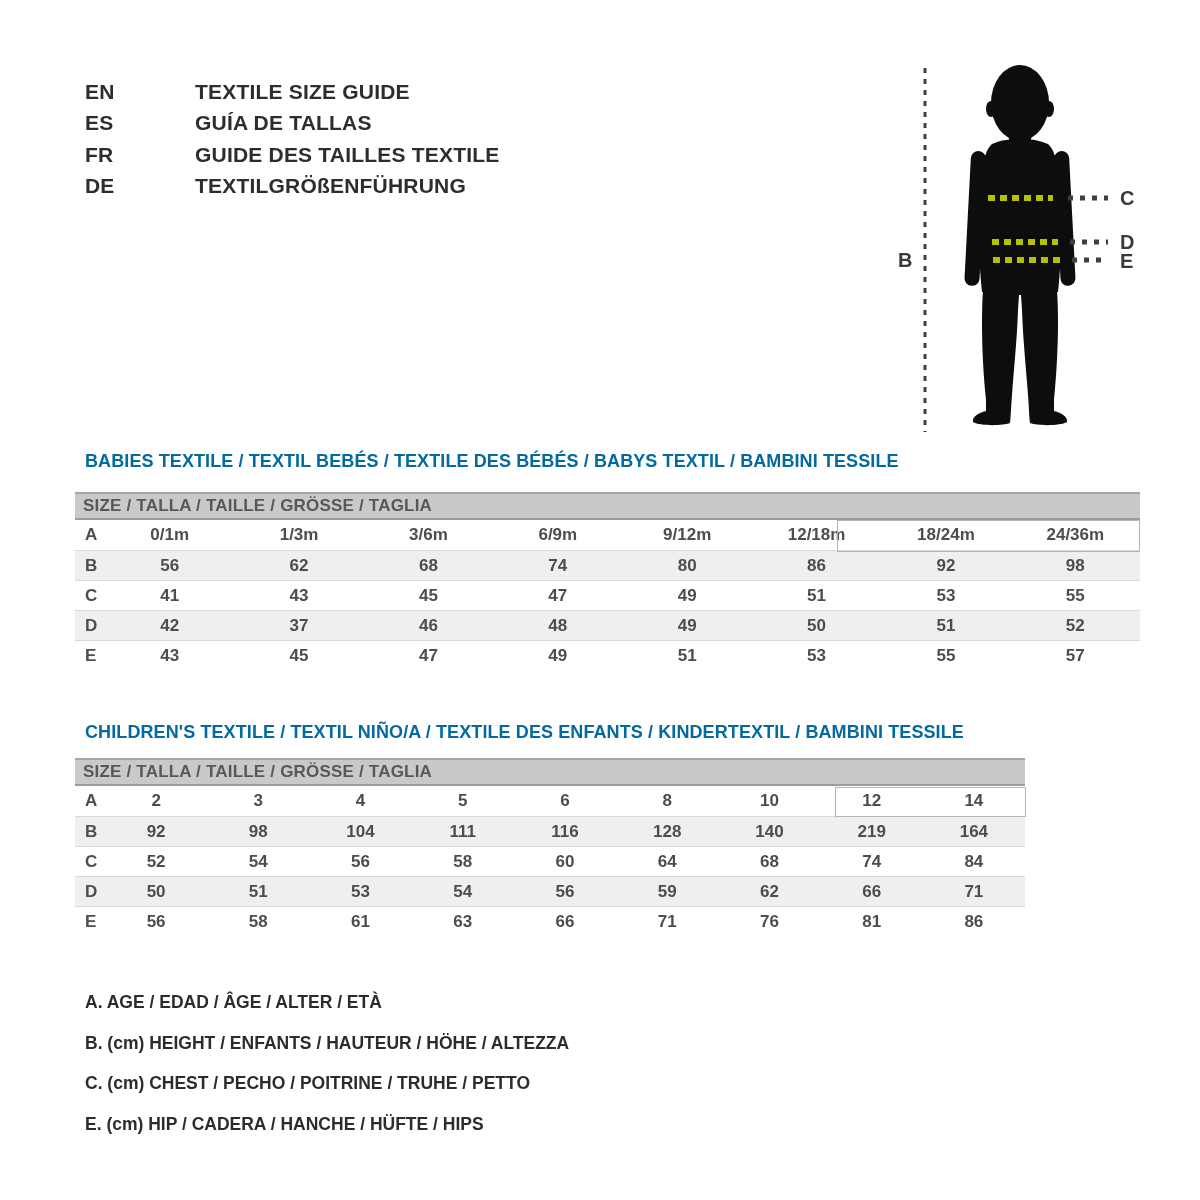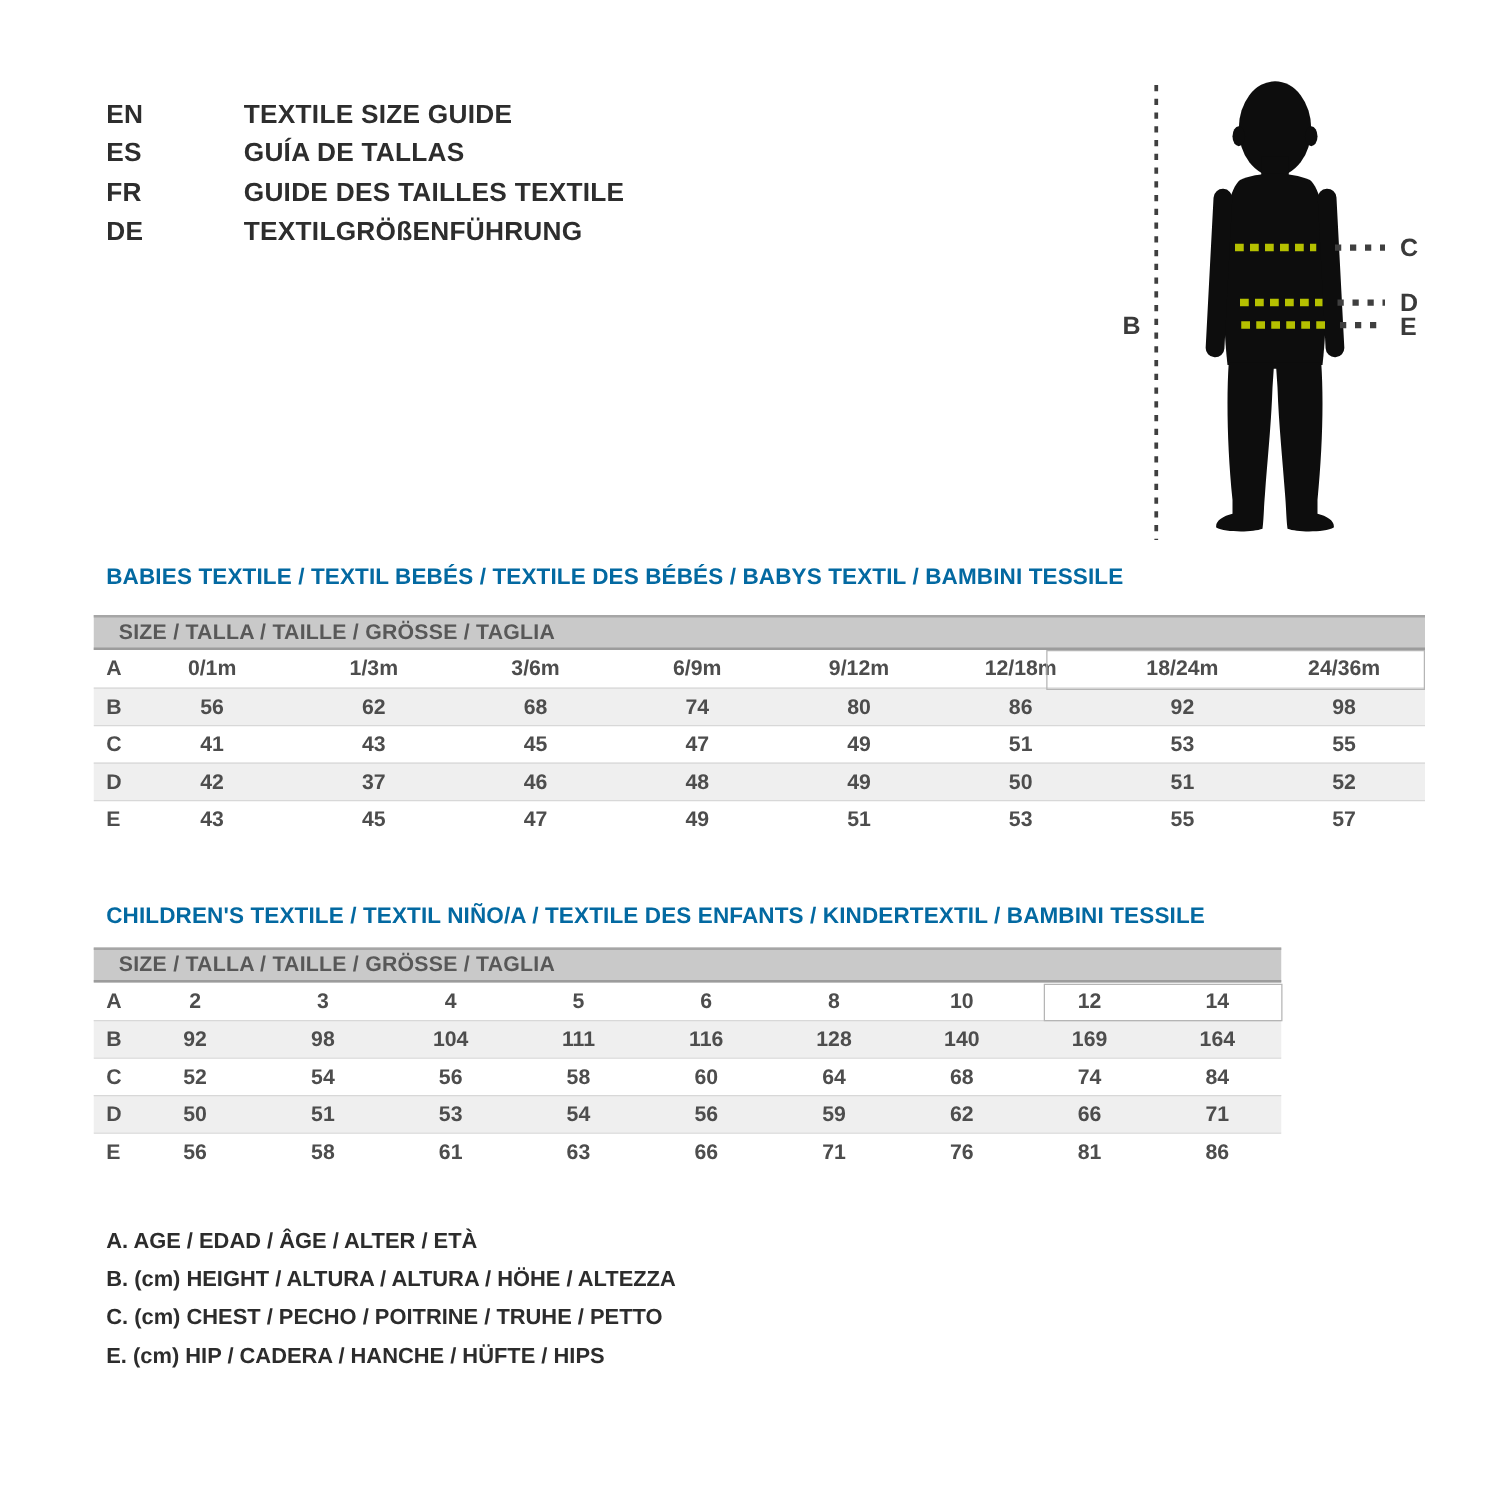--- a/index.html
+++ b/index.html
@@ -24,37 +24,37 @@
   .babies-title{left:85px;top:451px;}
   .children-title{left:85px;top:722px;}
 
   
   .size-table{position:absolute;left:75px;background:#fff;}
   .babies-table{top:492px;width:1065px;}
   .children-table{top:758px;width:950px;}
   .thead{
     height:28px;box-sizing:border-box;background:#c9c9c9;
     border-top:2px solid #a6a6a6;border-bottom:2px solid #9c9c9c;
-    display:flex;align-items:center;padding-left:20px;
+    display:flex;align-items:center;padding-left:8px;
     font-size:17px;font-weight:700;color:#585858;letter-spacing:.2px;
   }
   .trow{display:flex;height:30px;box-sizing:border-box;align-items:center;
     font-size:17px;font-weight:700;color:#4d4d4d;}
   .trow + .trow{border-top:1px solid #d8d8d8;}
   .trow.stripe{background:#efefef;}
   .tlabel{width:30px;flex:0 0 30px;padding-left:10px;box-sizing:border-box;}
   .tcells{flex:1;display:grid;grid-auto-flow:column;grid-auto-columns:1fr;height:100%;align-items:center;}
   .tcell{text-align:center;}
   .hl-box{position:absolute;border:1px solid #b5b5b5;background:transparent;pointer-events:none;}
   .babies-table .hl-box{left:762px;top:28px;width:301px;height:30px;}
   .children-table .hl-box{left:760px;top:29px;width:189px;height:28px;}
 
   
   .legend{left:85px;top:977px;}
-  .legend-line{height:30.8px;display:flex;align-items:center;font-size:17.5px;font-weight:700;color:#2c2c2c;white-space:nowrap;}
+  .legend-line{height:30.8px;display:flex;align-items:center;font-size:17.5px;font-weight:700;color:#2c2c2c;white-space:nowrap;margin-top:10px;}
 </style>
 </head>
 <body>
 
 <div class="page">
 
   <div class="abs langs">
 
   <div class="lang-row">
       <span class="lang-code">EN</span>
@@ -217,21 +217,21 @@
       <div class="tlabel">B</div>
       <div class="tcells">
 
       <div class="tcell">92</div>
           <div class="tcell">98</div>
           <div class="tcell">104</div>
           <div class="tcell">111</div>
           <div class="tcell">116</div>
           <div class="tcell">128</div>
           <div class="tcell">140</div>
-          <div class="tcell">169</div>
+          <div class="tcell">219</div>
           <div class="tcell">164</div>
         </div>
     </div>
     <div class="trow">
       <div class="tlabel">C</div>
       <div class="tcells">
 
       <div class="tcell">52</div>
           <div class="tcell">54</div>
           <div class="tcell">56</div>
@@ -273,18 +273,18 @@
           <div class="tcell">86</div>
         </div>
     </div>
 
     <div class="hl-box"></div>
   </div>
 
   <div class="abs legend">
 
   <div class="legend-line">A. AGE / EDAD / ÂGE / ALTER / ETÀ</div>
-      <div class="legend-line">B. (cm) HEIGHT / ALTURA / ALTURA / HÖHE / ALTEZZA</div>
+      <div class="legend-line">B. (cm) HEIGHT / ENFANTS / HAUTEUR / HÖHE / ALTEZZA</div>
       <div class="legend-line">C. (cm) CHEST / PECHO / POITRINE / TRUHE / PETTO</div>
       <div class="legend-line">E. (cm) HIP / CADERA / HANCHE / HÜFTE / HIPS</div>
     </div>
 
 </div>
 
 </body></html>

